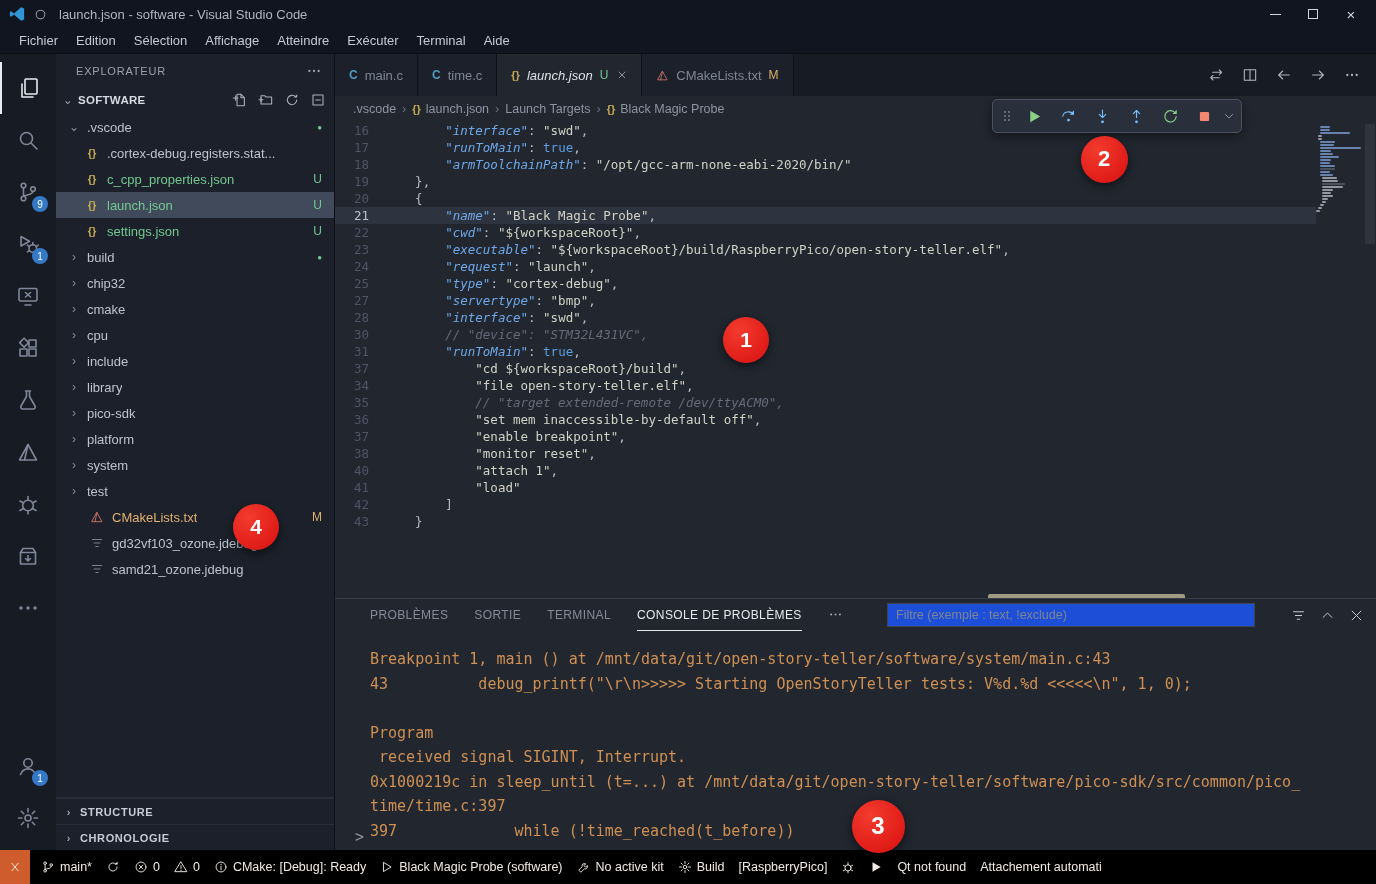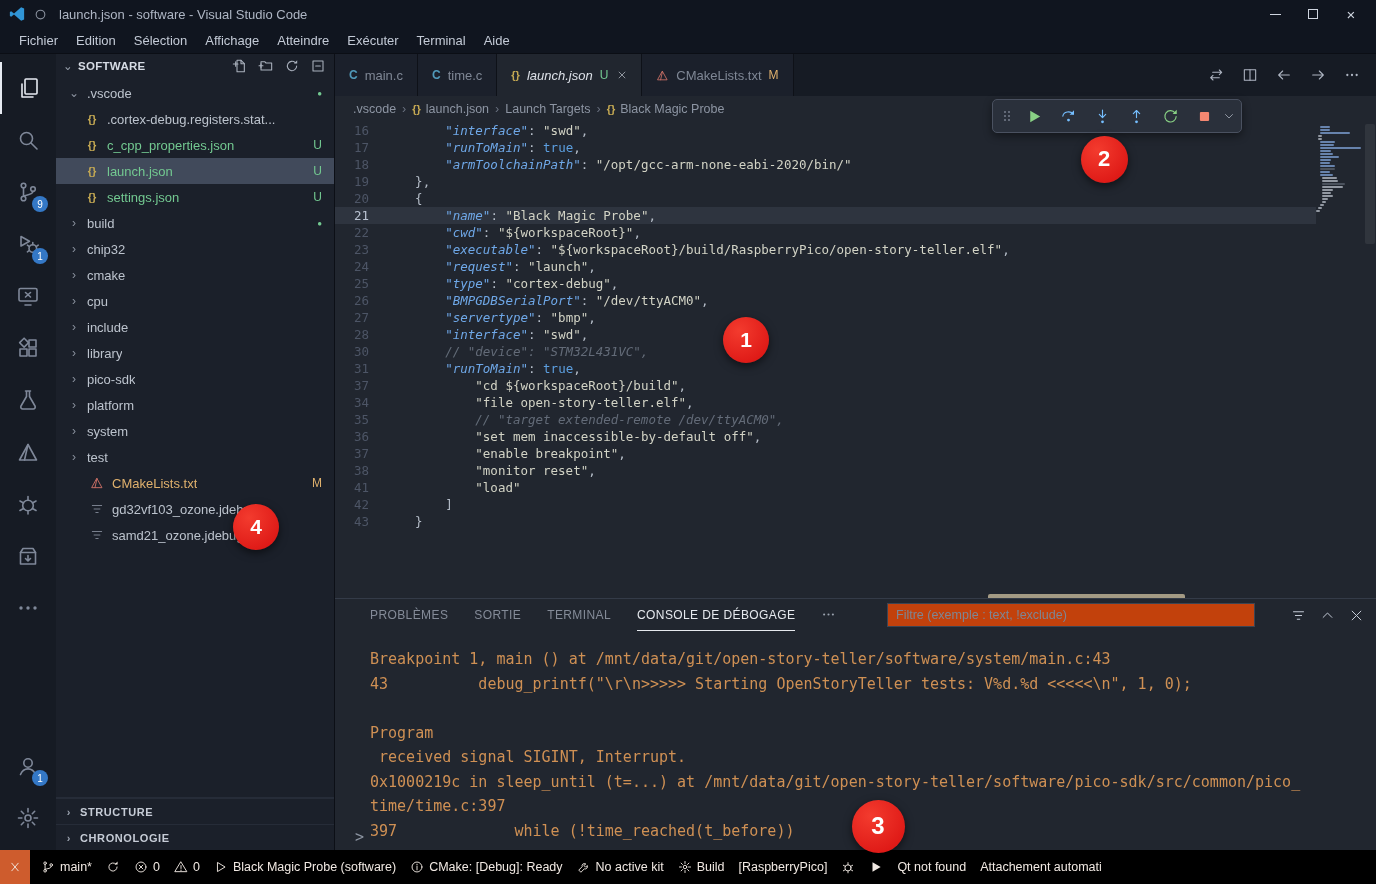--- a/index.html
+++ b/index.html
@@ -89,21 +89,21 @@
   
   .debug-toolbar{position:absolute;top:45px;right:134px;height:34px;background:#2a303b;border:1px solid #4a5160;border-radius:5px;display:flex;align-items:center;padding:0 6px;gap:4px;box-shadow:0 3px 8px rgba(0,0,0,.45);z-index:20}
   .dtb-btn{width:30px;height:28px;display:flex;align-items:center;justify-content:center;border-radius:4px}
 
   
   .panel{height:252px;flex:none;background:#21262f;border-top:1px solid #343b48;display:flex;flex-direction:column;position:relative}
   .panel-header{height:32px;display:flex;align-items:center;padding:0 12px 0 35px;gap:26px;flex:none}
   .ptab{height:32px;display:flex;align-items:center;color:#848b98;font-size:12px;letter-spacing:.4px;border-bottom:1px solid transparent}
   .ptab.active{color:#e6e9ee;border-bottom:1px solid #e6e9ee}
   .ptab-more{color:#9aa2ae}
-  .panel-filter{margin-left:auto;width:368px;height:24px;background:#c2410c;border:1px solid #3d4452;color:#cfd5df;font-size:12.5px;padding:8px 8px;font-family:"Liberation Sans",sans-serif}
+  .panel-filter{margin-left:auto;width:368px;height:24px;background:#1d4ed8;border:1px solid #3d4452;color:#cfd5df;font-size:12.5px;padding:8px 8px;font-family:"Liberation Sans",sans-serif}
   .panel-filter::placeholder{color:#7e8694}
   .panel-icons{display:flex;gap:14px;color:#c3cad6;margin-left:10px}
   .console{padding:16px 20px 0 35px;font-family:"DejaVu Sans Mono",monospace;font-size:15px;line-height:24.5px;color:#cf9054;width:990px;white-space:pre-wrap;word-break:break-all}
   .console-prompt{position:absolute;left:20px;bottom:4px;color:#8b93a0;font-family:"DejaVu Sans Mono",monospace;font-size:15px}
 
   
   .statusbar{position:absolute;left:0;right:0;bottom:0;height:34px;background:#852a21;display:flex;align-items:center;color:#f1e9e3;font-size:12.5px;overflow:hidden;white-space:nowrap}
   .sb-item{display:flex;align-items:center;gap:5px;padding:0 7px;height:100%}
   .sb-remote{background:#ce5c2d;width:30px;justify-content:center;padding:0;margin-right:4px}
 
@@ -285,20 +285,32 @@
                 <circle cx="12" cy="12" r="3"></circle>
                 <path d="M12 2.5v3.4M12 18.1v3.4M2.5 12h3.4M18.1 12h3.4M5.3 5.3l2.4 2.4M16.3 16.3l2.4 2.4M18.7 5.3l-2.4 2.4M7.7 16.3l-2.4 2.4"></path>
               </g>
             </svg>
           </span>
         </div>
       </div>
     </div>
 
   <div class="sidebar">
+    <div class="sb-head">
+      <span>EXPLORATEUR</span>
+      <span class="icn" id="sb-more">
+          <svg viewBox="0 0 24 24" width="16" height="16">
+            <g fill="none" stroke="currentColor" stroke-width="1.6" stroke-linecap="round" stroke-linejoin="round">
+              <circle cx="5" cy="12" r="1.7" class="f"></circle>
+              <circle cx="12" cy="12" r="1.7" class="f"></circle>
+              <circle cx="19" cy="12" r="1.7" class="f"></circle>
+            </g>
+          </svg>
+        </span>
+    </div>
     <div class="sec-head">
       <span class="chev">⌄</span>
       <span>SOFTWARE</span>
       <span class="sec-icons" id="explorer-actions">
           <span class="icn">
             <svg viewBox="0 0 24 24" width="16" height="16">
               <g fill="none" stroke="currentColor" stroke-width="1.6" stroke-linecap="round" stroke-linejoin="round">
                 <path d="M13.5 3.5h-6v17h11v-12z"></path>
                 <path d="M13.5 3.5v5h5M2 9h7M5.5 5.5v7"></path>
               </g>
@@ -576,24 +588,20 @@
           </div>
           <div class="cl">
             <span class="num">24</span>
             <span class="src">        <span class="tok-key">"request"</span>: <span class="tok-string">"launch"</span>,</span>
           </div>
           <div class="cl">
             <span class="num">25</span>
             <span class="src">        <span class="tok-key">"type"</span>: <span class="tok-string">"cortex-debug"</span>,</span>
           </div>
           <div class="cl">
-            <span class="num">26</span>
-            <span class="src">        <span class="tok-key">"BMPGDBSerialPort"</span>: <span class="tok-string">"/dev/ttyACM0"</span>,</span>
-          </div>
-          <div class="cl">
             <span class="num">27</span>
             <span class="src">        <span class="tok-key">"servertype"</span>: <span class="tok-string">"bmp"</span>,</span>
           </div>
           <div class="cl">
             <span class="num">28</span>
             <span class="src">        <span class="tok-key">"interface"</span>: <span class="tok-string">"swd"</span>,</span>
           </div>
           <div class="cl">
             <span class="num">30</span>
             <span class="src"><span class="tok-comment">        // "device": "STM32L431VC",</span></span>
@@ -618,20 +626,24 @@
             <span class="num">36</span>
             <span class="src">            <span class="tok-string">"set mem inaccessible-by-default off"</span>,</span>
           </div>
           <div class="cl">
             <span class="num">37</span>
             <span class="src">            <span class="tok-string">"enable breakpoint"</span>,</span>
           </div>
           <div class="cl">
             <span class="num">38</span>
             <span class="src">            <span class="tok-string">"monitor reset"</span>,</span>
+          </div>
+          <div class="cl">
+            <span class="num">40</span>
+            <span class="src">            <span class="tok-string">"attach 1"</span>,</span>
           </div>
           <div class="cl">
             <span class="num">41</span>
             <span class="src">            <span class="tok-string">"load"</span></span>
           </div>
           <div class="cl">
             <span class="num">42</span>
             <span class="src">        ]</span>
           </div>
           <div class="cl">
@@ -674,21 +686,21 @@
           <i></i>
         </div>
       <button class="add-config">Ajouter une configuration...</button>
     </div>
     <div class="panel">
       <div class="panel-header">
         <span id="panel-tabs" style="display:flex;gap:26px">
             <span class="ptab">PROBLÈMES</span>
             <span class="ptab">SORTIE</span>
             <span class="ptab">TERMINAL</span>
-            <span class="ptab active">CONSOLE DE DÉBOGAGE</span>
+            <span class="ptab active">CONSOLE DE PROBLÈMES</span>
           </span>
         <span class="ptab ptab-more icn" id="panel-more">
             <svg viewBox="0 0 24 24" width="15" height="15">
               <g fill="none" stroke="currentColor" stroke-width="1.6" stroke-linecap="round" stroke-linejoin="round">
                 <circle cx="5" cy="12" r="1.7" class="f"></circle>
                 <circle cx="12" cy="12" r="1.7" class="f"></circle>
                 <circle cx="19" cy="12" r="1.7" class="f"></circle>
               </g>
             </svg>
           </span>
@@ -855,36 +867,36 @@
             <path d="M12 9.5v5M12 17.2v.9"></path>
           </g>
         </svg>
       </span>
       <span>0</span>
     </span>
     <span class="sb-item">
       <span class="icn">
         <svg viewBox="0 0 24 24" width="14" height="14">
           <g fill="none" stroke="currentColor" stroke-width="1.6" stroke-linecap="round" stroke-linejoin="round">
-            <path d="M6.5 4.5l12.5 7.5-12.5 7.5z"></path>
-          </g>
-        </svg>
-      </span>
-      <span>Black Magic Probe (software)</span>
-    </span>
-    <span class="sb-item">
-      <span class="icn">
-        <svg viewBox="0 0 24 24" width="14" height="14">
-          <g fill="none" stroke="currentColor" stroke-width="1.6" stroke-linecap="round" stroke-linejoin="round">
             <circle cx="12" cy="12" r="8.5"></circle>
             <path d="M12 10.5V17M12 7.2v.9"></path>
           </g>
         </svg>
       </span>
       <span>CMake: [Debug]: Ready</span>
+    </span>
+    <span class="sb-item">
+      <span class="icn">
+        <svg viewBox="0 0 24 24" width="14" height="14">
+          <g fill="none" stroke="currentColor" stroke-width="1.6" stroke-linecap="round" stroke-linejoin="round">
+            <path d="M6.5 4.5l12.5 7.5-12.5 7.5z"></path>
+          </g>
+        </svg>
+      </span>
+      <span>Black Magic Probe (software)</span>
     </span>
     <span class="sb-item">
       <span class="icn">
         <svg viewBox="0 0 24 24" width="14" height="14">
           <g fill="none" stroke="currentColor" stroke-width="1.6" stroke-linecap="round" stroke-linejoin="round">
             <path d="M14.5 6.5a4 4 0 0 0-5.6 4.9L3 17.3 6.7 21l5.9-5.9a4 4 0 0 0 4.9-5.6l-2.8 2.8-2.5-2.5z"></path>
           </g>
         </svg>
       </span>
       <span>No active kit</span>

